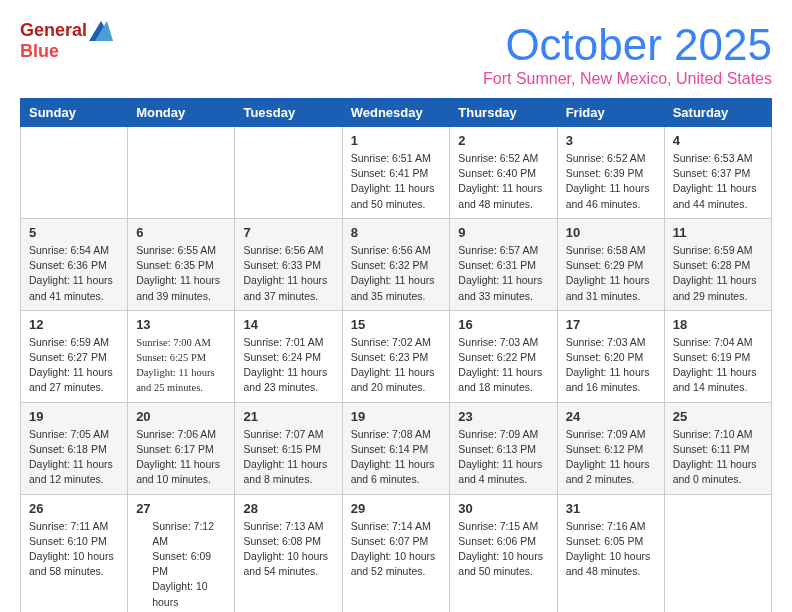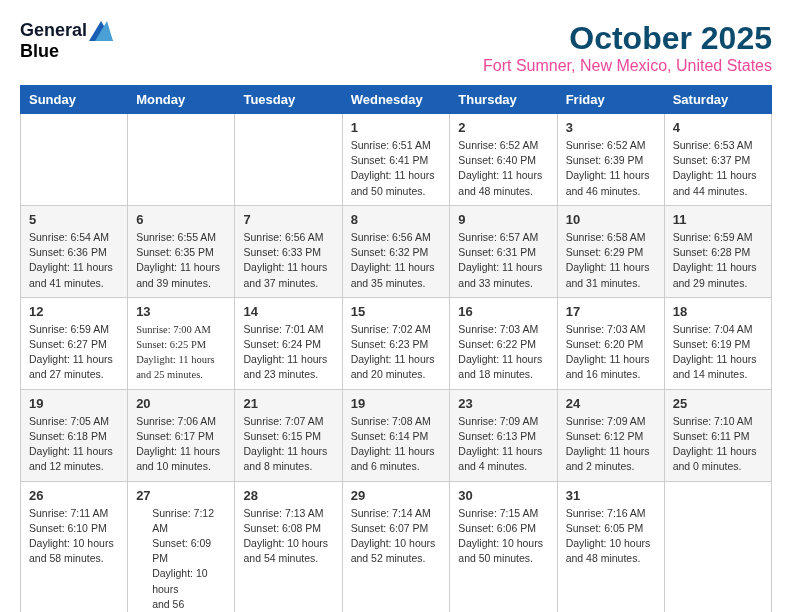--- a/index.html
+++ b/index.html
@@ -21,39 +21,39 @@
       flex-direction: column;
       align-items: flex-start;
     }
     .logo-text {
       display: flex;
       align-items: center;
     }
     .logo-general {
       font-size: 18px;
       font-weight: bold;
-      color: #0f172a;
+      color: #b91c1c;
     }
     .logo-blue {
       font-size: 18px;
       font-weight: bold;
-      color: #000000;
+      color: #ef4444;
     }
     .logo-icon {
       width: 24px;
       height: 20px;
       margin-left: 2px;
     }
     .title-block {
       text-align: right;
     }
     .month-title {
-      font-size: 32px;
-      font-weight: bold;
-      color: #0c4a6e;
+      font-size: 44px;
+      font-weight: normal;
+      color: #3b82f6;
     }
     .location {
       font-size: 16px;
       color: #ec4899;
     }
     .calendar {
       width: 100%;
       border-collapse: collapse;
       border: 1px solid #ccc;
     }

